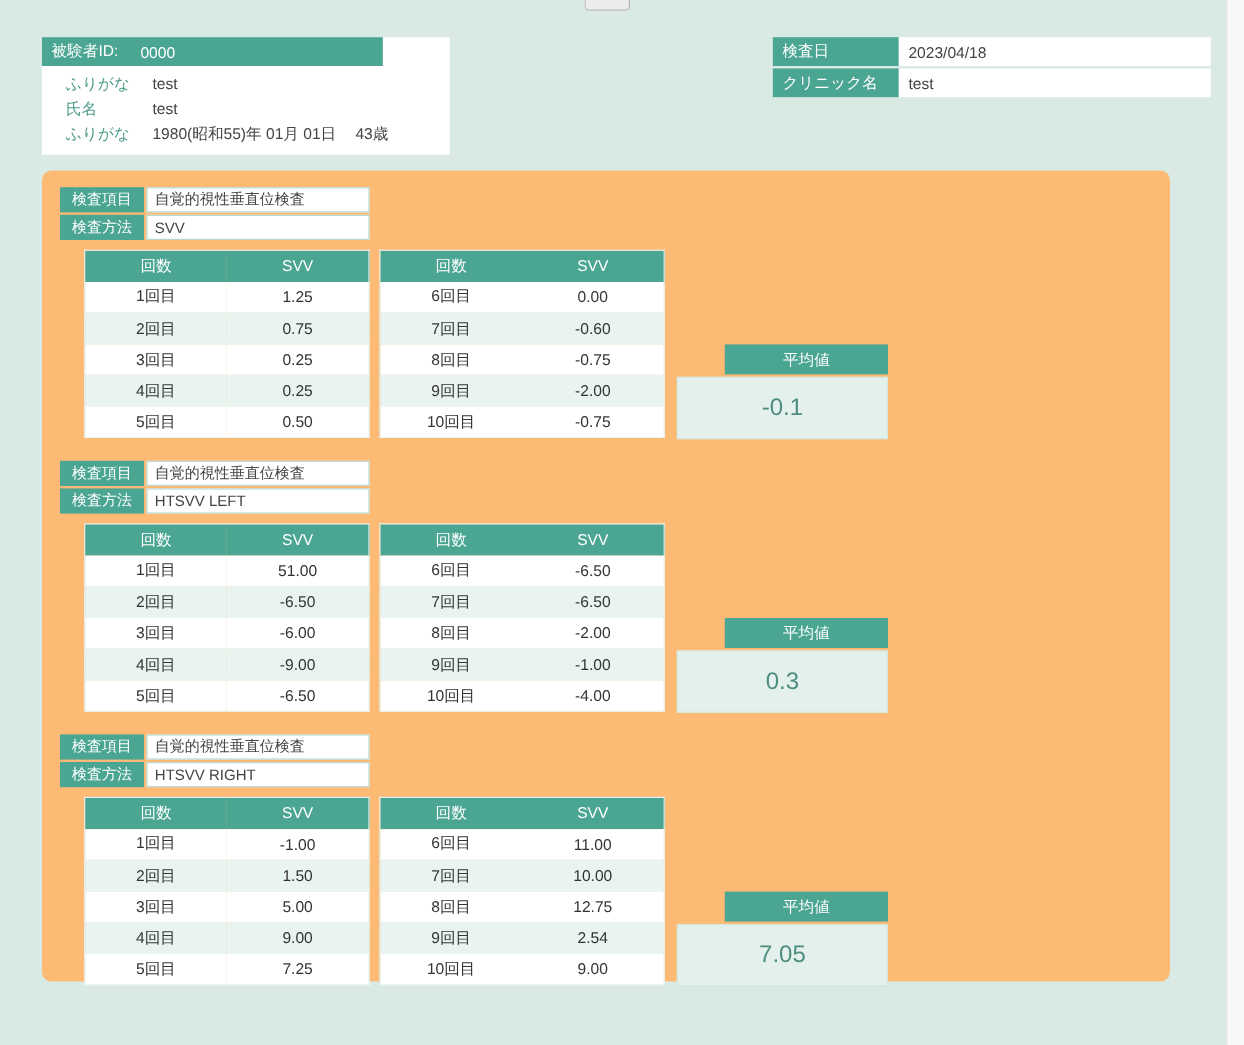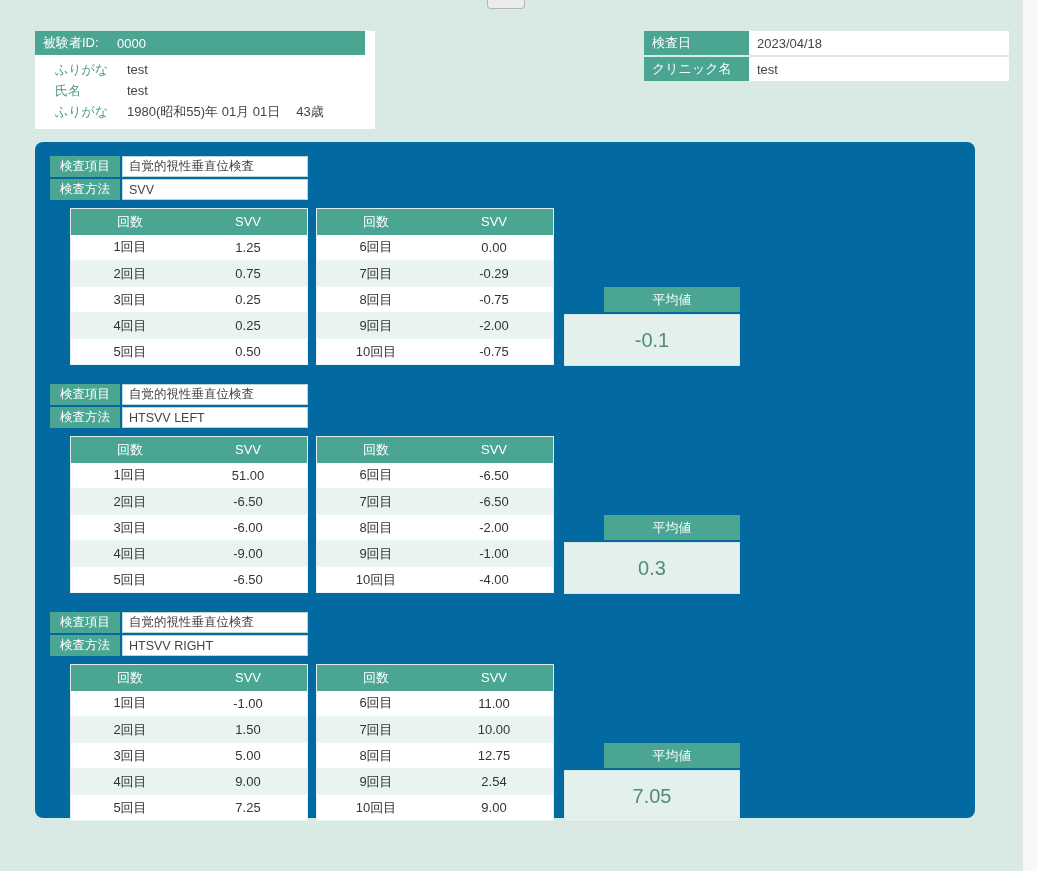--- a/index.html
+++ b/index.html
@@ -24,21 +24,21 @@
     position:absolute; right:0; top:0; width:15px; height:871px;
     background:#f8f8f8; border-left:1px solid #e7e7e7;
   }
 
   
   .patient-card {
     position:absolute; left:35px; top:31px; width:340px;
     background:#ffffff; padding-bottom:7px;
   }
   .patient-card-header {
-    width:330px; height:24px; background:#4ba593; color:#fff;
+    width:284px; height:24px; background:#4ba593; color:#fff;
     font-size:13px; display:flex; align-items:center; padding-left:8px;
   }
   .patient-card-header .id-label { width:74px; }
   .patient-rows { padding-top:4px; }
   .patient-row {
     display:flex; align-items:center; height:21px; font-size:13px; padding-left:20px;
     white-space:nowrap;
   }
   .patient-row .lbl { width:72px; color:#4d9b8a; flex:0 0 72px; }
   .patient-row .val { color:#444; }
@@ -52,21 +52,21 @@
     display:flex; align-items:center; padding-left:8px;
   }
   .exam-row .val {
     flex:1; height:24px; background:#ffffff; color:#444; font-size:13px;
     display:flex; align-items:center; padding-left:8px;
   }
 
   
   .main-panel {
     position:absolute; left:35px; top:142px; width:940px; height:676px;
-    background:#0369a1; border-radius:8px; padding:14px 15px;
+    background:#fdba74; border-radius:8px; padding:14px 15px;
   }
 
   .test-section { margin-bottom:18px; }
   .meta-row { display:flex; margin-bottom:2px; }
   .meta-label {
     width:70px; height:21px; background:#4ba593; color:#fff; font-size:12.5px;
     display:flex; align-items:center; justify-content:center; flex:0 0 70px;
   }
   .meta-value {
     width:186px; height:21px; border:1px solid #b9d8d0; margin-left:2px;
@@ -189,21 +189,21 @@
             <th>SVV</th>
           </tr>
         </thead>
         <tbody>
           <tr>
             <td>6回目</td>
             <td>0.00</td>
           </tr>
           <tr>
             <td>7回目</td>
-            <td>-0.29</td>
+            <td>-0.60</td>
           </tr>
           <tr>
             <td>8回目</td>
             <td>-0.75</td>
           </tr>
           <tr>
             <td>9回目</td>
             <td>-2.00</td>
           </tr>
           <tr>

